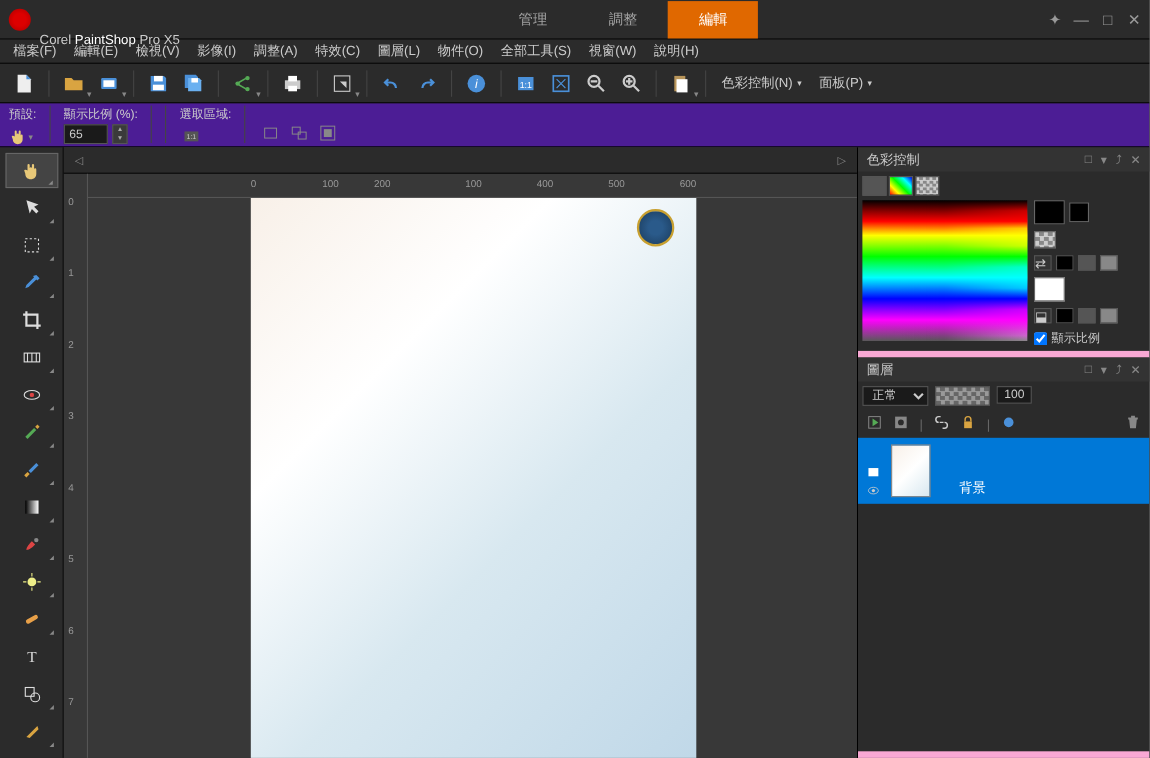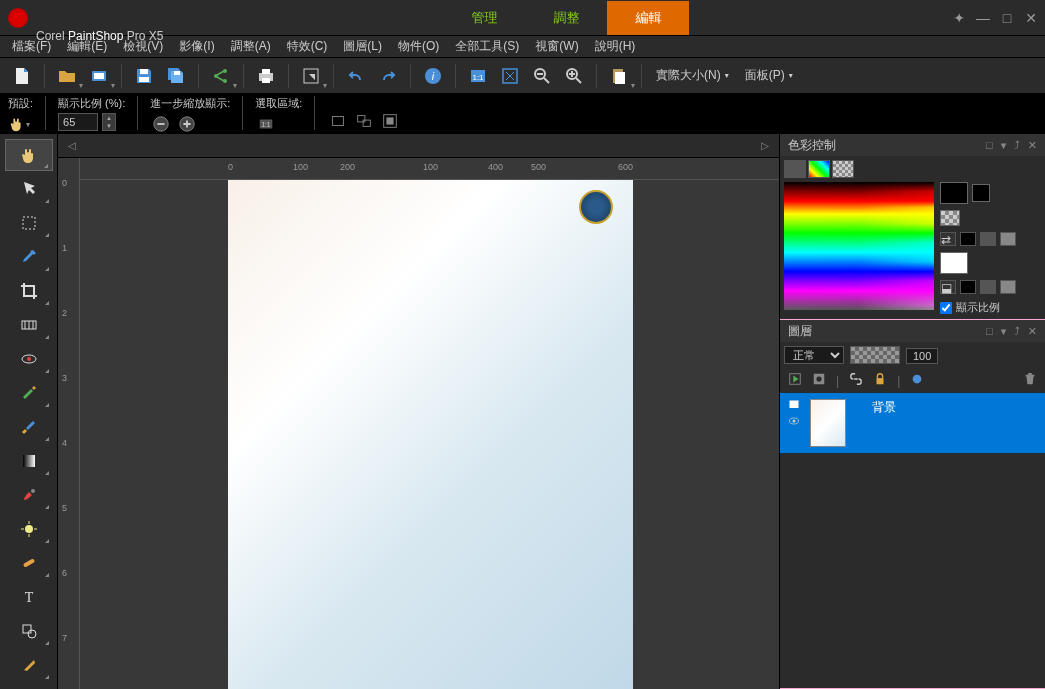--- a/index.html
+++ b/index.html
@@ -4,39 +4,39 @@
 <style>
 * { margin: 0; padding: 0; box-sizing: border-box; user-select: none; }
 body { width: 1045px; height: 689px; background: #1a1a1a; font-family: "Microsoft JhengHei", "Segoe UI", sans-serif; font-size: 12px; color: #ccc; overflow: hidden; }
 
 
 .titlebar { height: 36px; background: #2b2b2b; display: flex; align-items: center; padding: 0 8px; border-bottom: 1px solid #000; }
 .titlebar .logo { width: 20px; height: 20px; background: radial-gradient(circle, #d00 40%, #a00 100%); border-radius: 50%; margin-right: 8px; }
 .titlebar .title { flex: 0 0 auto; color: #ccc; margin-top: 36px; }
 .titlebar .title b { color: #fff; font-weight: normal; }
 .titlebar .tabs { display: flex; margin-left: 280px; }
-.titlebar .tab { padding: 8px 28px; color: #84cc16; font-size: 13px; }
+.titlebar .tab { padding: 8px 28px; color: #a3a3a3; font-size: 13px; }
 .titlebar .tab.active { background: #e06800; color: #fff; }
 .titlebar .winbtns { margin-left: auto; display: flex; gap: 12px; align-items: center; }
 .titlebar .winbtns span { width: 12px; height: 12px; display: inline-flex; align-items: center; justify-content: center; color: #999; font-size: 14px; }
 
 
 .menubar { height: 22px; background: #2b2b2b; display: flex; align-items: center; padding: 0 4px; border-bottom: 1px solid #000; }
 .menubar .mi { padding: 2px 8px; color: #ccc; font-size: 12px; }
 
 
 .toolbar { height: 36px; background: #2b2b2b; display: flex; align-items: center; padding: 4px 8px; gap: 4px; border-bottom: 1px solid #000; }
 .tbtn { width: 28px; height: 28px; display: flex; align-items: center; justify-content: center; position: relative; }
 .tbtn svg { width: 20px; height: 20px; }
 .tsep { width: 1px; height: 24px; background: #444; margin: 0 4px; }
 .tbtn .dd { position: absolute; bottom: 0; right: -2px; color: #888; font-size: 8px; }
 .toolbar .textbtn { color: #ccc; padding: 4px 6px; font-size: 12px; display: flex; align-items: center; gap: 4px; }
 
 
-.optbar { height: 40px; background: #000000; display: flex; align-items: flex-start; padding: 2px 8px; border-bottom: 1px solid #000; gap: 12px; }
+.optbar { height: 40px; background: #4c1d95; display: flex; align-items: flex-start; padding: 2px 8px; border-bottom: 1px solid #000; gap: 12px; }
 .optgroup { display: flex; flex-direction: column; gap: 2px; }
 .optgroup .lbl { font-size: 11px; color: #ccc; }
 .optgroup .ctrls { display: flex; align-items: center; gap: 4px; }
 .zoominput { width: 40px; height: 18px; background: #1a1a1a; border: 1px solid #555; color: #ccc; font-size: 11px; padding: 0 4px; }
 .spinner { width: 14px; height: 18px; background: #3a3a3a; border: 1px solid #555; display: flex; flex-direction: column; }
 .spinner div { flex: 1; display: flex; align-items: center; justify-content: center; font-size: 6px; color: #aaa; }
 .icobtn { width: 22px; height: 22px; display: flex; align-items: center; justify-content: center; }
 
 
 .main { display: flex; height: calc(689px - 36px - 22px - 36px - 40px); }
@@ -59,21 +59,21 @@
 .vruler { width: 22px; background: #383838; border-right: 1px solid #555; position: relative; }
 .hruler { height: 22px; background: #383838; border-bottom: 1px solid #555; position: relative; }
 .rulertick { position: absolute; color: #999; font-size: 9px; }
 .canvaswrap { flex: 1; display: flex; flex-direction: column; }
 .canvas { flex: 1; background: #383838; position: relative; overflow: hidden; }
 .image { position: absolute; left: 148px; top: 0; width: 405px; height: 100%; background: linear-gradient(135deg, #f8f0e8 0%, #fff 30%, #d8e8f0 60%, #c0d8e8 100%); }
 .image::after { content: ""; position: absolute; right: 20px; top: 10px; width: 30px; height: 30px; background: radial-gradient(circle, #2a5a8a 30%, #1a3a5a 100%); border-radius: 50%; border: 2px solid #c8a030; }
 
 
 .panels { width: 266px; background: #2b2b2b; border-left: 1px solid #000; display: flex; flex-direction: column; }
-.panel { border-bottom: 1px solid #f9a8d4; }
+.panel { border-bottom: 6px solid #f9a8d4; }
 .panelhdr { height: 22px; background: #333; display: flex; align-items: center; padding: 0 8px; color: #ccc; font-size: 12px; }
 .panelhdr .pbtns { margin-left: auto; display: flex; gap: 8px; color: #888; font-size: 11px; }
 .panelbody { padding: 4px; }
 
 
 .colorpanel .modes { display: flex; gap: 2px; margin-bottom: 4px; }
 .colorpanel .mode { width: 22px; height: 18px; background: #3a3a3a; border: 1px solid #555; }
 .colorpanel .mode.active { background: #555; }
 .colorpanel .main { display: flex; gap: 6px; height: auto; }
 .colorpicker { width: 150px; height: 128px; background: linear-gradient(to bottom, 
@@ -86,28 +86,28 @@
 .swatch { width: 28px; height: 22px; border: 1px solid #666; }
 .swatch.black { background: #000; }
 .swatch.white { background: #fff; }
 .swatch.trans { background: repeating-conic-gradient(#888 0% 25%, #ccc 0% 50%) 0 0/8px 8px; }
 .swrow { display: flex; gap: 4px; align-items: center; }
 .swrow .mini { width: 16px; height: 14px; border: 1px solid #555; background: #333; }
 .chk { display: flex; align-items: center; gap: 4px; font-size: 11px; color: #ccc; }
 .chk input { width: 12px; height: 12px; }
 
 
-.layerpanel .toprow { display: flex; align-items: flex-end; gap: 6px; padding: 4px; }
+.layerpanel .toprow { display: flex; align-items: flex-start; gap: 6px; padding: 4px; }
 .layerpanel select { background: #1a1a1a; border: 1px solid #555; color: #ccc; font-size: 11px; padding: 1px 4px; width: 60px; }
 .layerpanel .opinput { width: 50px; height: 18px; background: repeating-conic-gradient(#666 0% 25%, #999 0% 50%) 0 0/8px 8px; border: 1px solid #555; }
 .layerpanel .opval { background: #1a1a1a; border: 1px solid #555; color: #ccc; font-size: 11px; padding: 1px 6px; }
 .layerbtns { display: flex; gap: 10px; padding: 4px 8px; align-items: center; }
 .layerbtns svg { width: 14px; height: 14px; }
 .layerlist { background: #2b2b2b; }
-.layer { display: flex; align-items: flex-start; padding: 6px; gap: 6px; background: #0078d7; }
+.layer { display: flex; align-items: flex-end; padding: 6px; gap: 6px; background: #0078d7; }
 .layer .vis { width: 18px; display: flex; flex-direction: column; gap: 4px; }
 .layer .thumb { width: 36px; height: 48px; background: linear-gradient(135deg, #f8f0e8, #fff, #d8e8f0); border: 1px solid #888; }
 .layer .name { color: #fff; font-size: 12px; margin-left: 20px; }
 
 </style>
 </head>
 <body>
 
 <div class="titlebar">
   <div class="logo"></div>
@@ -249,21 +249,21 @@
   <div class="tsep"></div>
   <div class="tbtn">
       <svg viewBox="0 0 20 20">
         <rect fill="#b8955a" x="4" y="3" width="10" height="14"></rect>
         <rect fill="#fff" x="6" y="6" width="10" height="12"></rect>
       </svg>
       <span class="dd">▾</span>
     </div>
   <div class="tsep"></div>
   <div class="textbtn">
-      <span>實際大小(N)</span>
+      <span>色彩控制(N)</span>
       <span style="font-size:8px">▾</span>
     </div>
   <div class="textbtn">
       <span>面板(P)</span>
       <span style="font-size:8px">▾</span>
     </div>
 </div>
 
 <div class="optbar">
   <div class="optgroup">
@@ -282,37 +282,20 @@
     <div class="lbl">顯示比例 (%):</div>
     <div class="ctrls">
       <input class="zoominput" value="65" style="">
       <div class="spinner">
           <div>▲</div>
           <div>▼</div>
         </div>
     </div>
   </div>
   <div style="width:1px;height:34px;background:#444"></div>
-  <div class="optgroup">
-    <div class="lbl">進一步縮放顯示:</div>
-    <div class="ctrls">
-      <div class="icobtn">
-          <svg viewBox="0 0 20 20" width="18" height="18">
-            <circle fill="#444" stroke="#888" cx="10" cy="10" r="8"></circle>
-            <path stroke="#ccc" stroke-width="2" d="M6 10h8"></path>
-          </svg>
-        </div>
-      <div class="icobtn">
-          <svg viewBox="0 0 20 20" width="18" height="18">
-            <circle fill="#444" stroke="#888" cx="10" cy="10" r="8"></circle>
-            <path stroke="#ccc" stroke-width="2" d="M6 10h8M10 6v8"></path>
-          </svg>
-        </div>
-    </div>
-  </div>
   <div style="width:1px;height:34px;background:#444"></div>
   <div class="optgroup">
     <div class="lbl">選取區域:</div>
     <div class="ctrls">
       <div class="icobtn">
           <svg viewBox="0 0 20 20" width="18" height="18">
             <rect fill="#555" x="3" y="5" width="14" height="10"></rect>
             <text x="10" y="13" fill="#ccc" font-size="7" text-anchor="middle">1:1</text>
           </svg>
         </div>
@@ -473,21 +456,21 @@
         <div class="rulertick" style="top:410px;left:4px">6</div>
         <div class="rulertick" style="top:475px;left:4px">7</div>
       </div>
       <div class="canvaswrap">
         <div class="hruler">
           <div class="rulertick" style="left:148px;top:4px">0</div>
           <div class="rulertick" style="left:213px;top:4px">100</div>
           <div class="rulertick" style="left:260px;top:4px">200</div>
           <div class="rulertick" style="left:343px;top:4px">100</div>
           <div class="rulertick" style="left:408px;top:4px">400</div>
-          <div class="rulertick" style="left:451px;top:4px">500</div>
+          <div class="rulertick" style="left:473px;top:4px">500</div>
           <div class="rulertick" style="left:538px;top:4px">600</div>
         </div>
         <div class="canvas">
           <div class="image"></div>
         </div>
       </div>
     </div>
   </div>
 
   <div class="panels">

